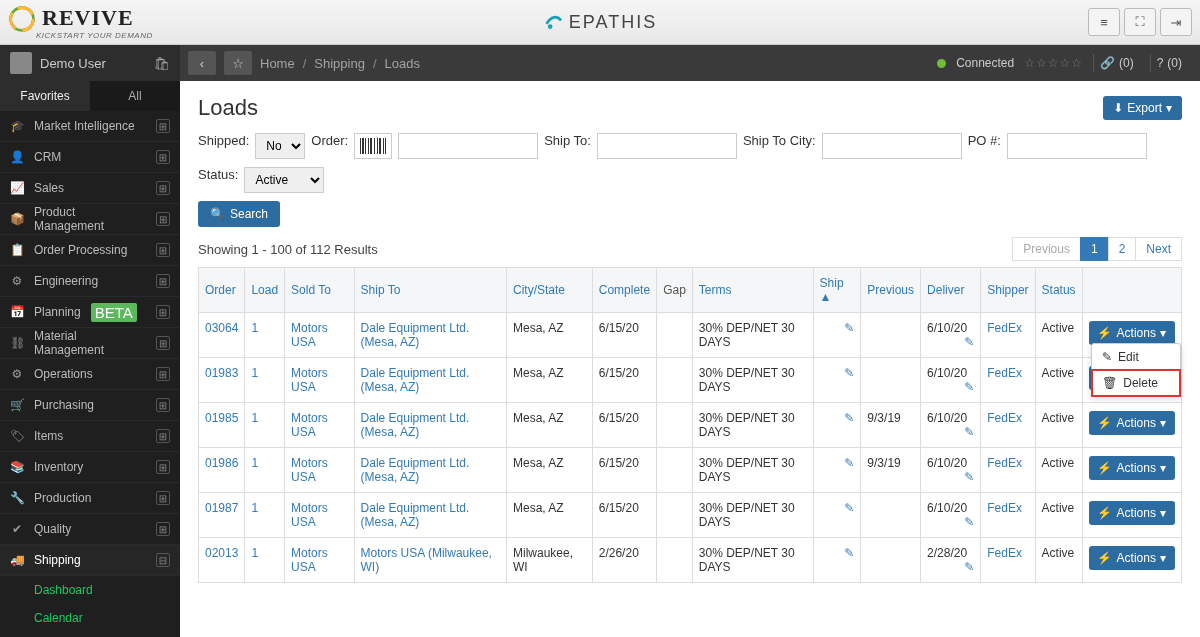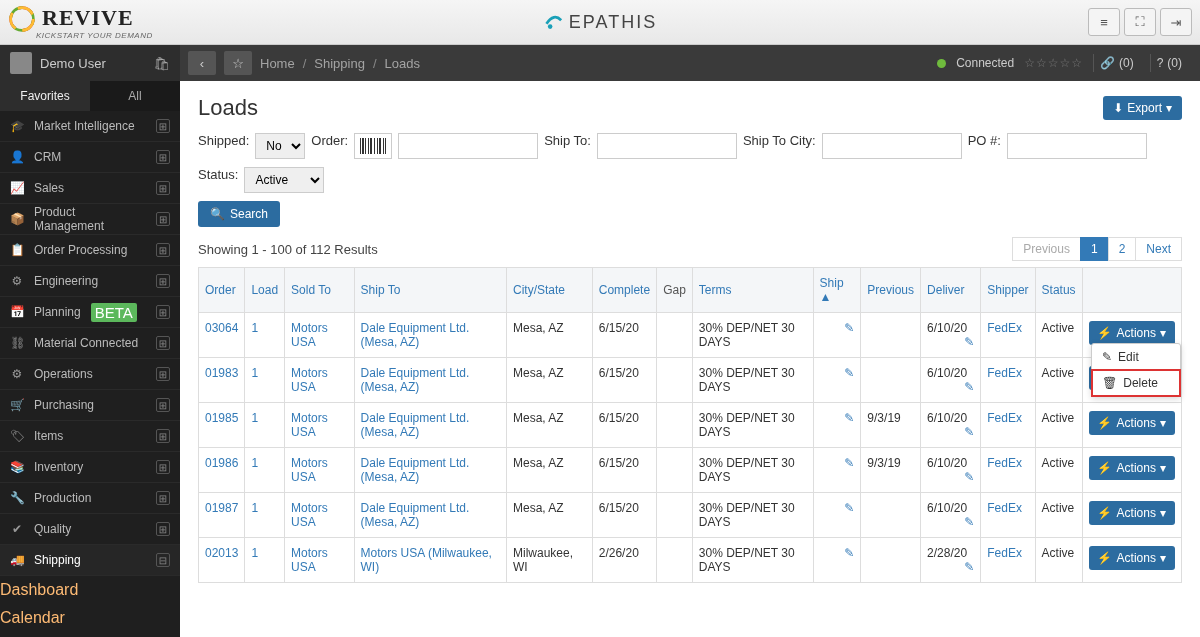--- a/index.html
+++ b/index.html
@@ -31,21 +31,21 @@
 
 
 .layout { display:flex; height:calc(637px - 45px - 36px);}
 .sidebar { width:180px; background:#1f1f1f; height:100%; color:#bbb; overflow:hidden;}
 .side-tabs { display:flex; height:30px;}
 .side-tab { flex:1; text-align:center; line-height:30px; font-size:12px; color:#aaa; background:#1a1a1a; cursor:pointer;}
 .side-tab.active { background:#2d2d2d; color:#eee;}
 .side-item { display:flex; align-items:center; height:31px; padding:0 10px; gap:10px; cursor:pointer; border-bottom:1px solid #2a2a2a; font-size:12px;}
 .side-item.current { background:#262626; color:#fff; font-weight:500;}
 .side-item .plus { margin-left:auto; width:14px; height:14px; border:1px solid #555; border-radius:2px; display:flex; align-items:center; justify-content:center; font-size:10px; color:#888;}
-.side-sub { height:28px; display:flex; align-items:center; color:#fdba74; font-size:16px; cursor:pointer;}
+.side-sub { padding-left:34px; height:28px; display:flex; align-items:center; color:#22c55e; font-size:12px; cursor:pointer;}
 .beta-badge { background:#5cb85c; color:#fff; font-size:15px; padding:1px 4px; border-radius:2px; }
 .side-icon { width:14px; text-align:center; font-size:12px; color:#999;}
 
 
 .main { flex:1; padding:14px 18px 0 18px; overflow:auto; background:#fff;}
 .page-title-row { display:flex; align-items:center; margin-bottom:12px;}
 .page-title { font-size:22px; color:#333; font-weight:400;}
 .export-btn { margin-left:auto; background:#2c6ca0; color:#fff; border:none; padding:5px 10px; border-radius:3px; cursor:pointer; font-size:12px; display:flex; align-items:center; gap:4px;}
 
 
@@ -179,21 +179,21 @@
         <span class="plus">⊞</span>
       </div>
     <div class="side-item">
         <span class="side-icon">📅</span>
         <span>Planning</span>
         <span class="beta-badge">BETA</span>
         <span class="plus">⊞</span>
       </div>
     <div class="side-item">
         <span class="side-icon">⛓</span>
-        <span>Material Connected</span>
+        <span>Material Management</span>
         <span class="plus">⊞</span>
       </div>
     <div class="side-item">
         <span class="side-icon">⚙</span>
         <span>Operations</span>
         <span class="plus">⊞</span>
       </div>
     <div class="side-item">
         <span class="side-icon">🛒</span>
         <span>Purchasing</span>

